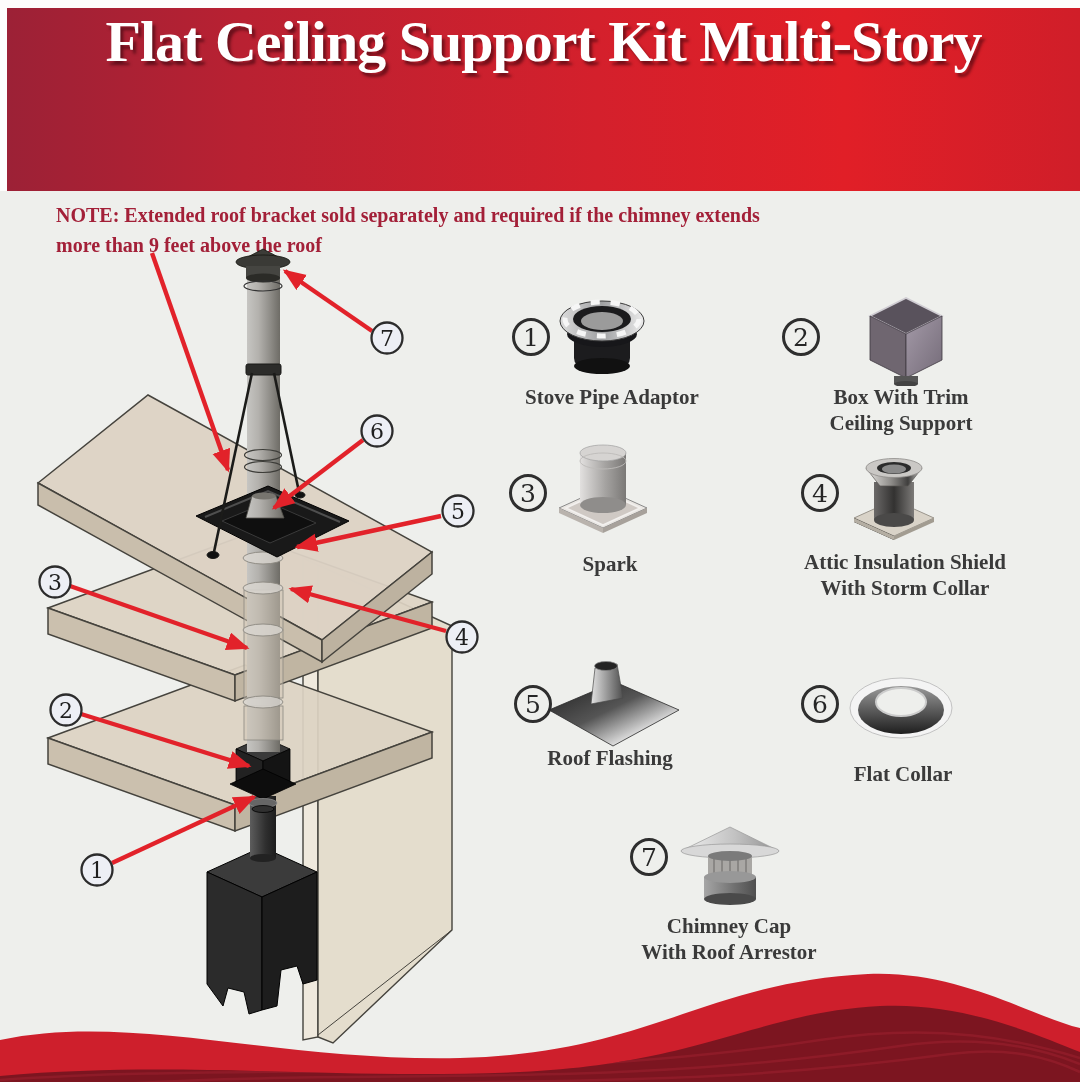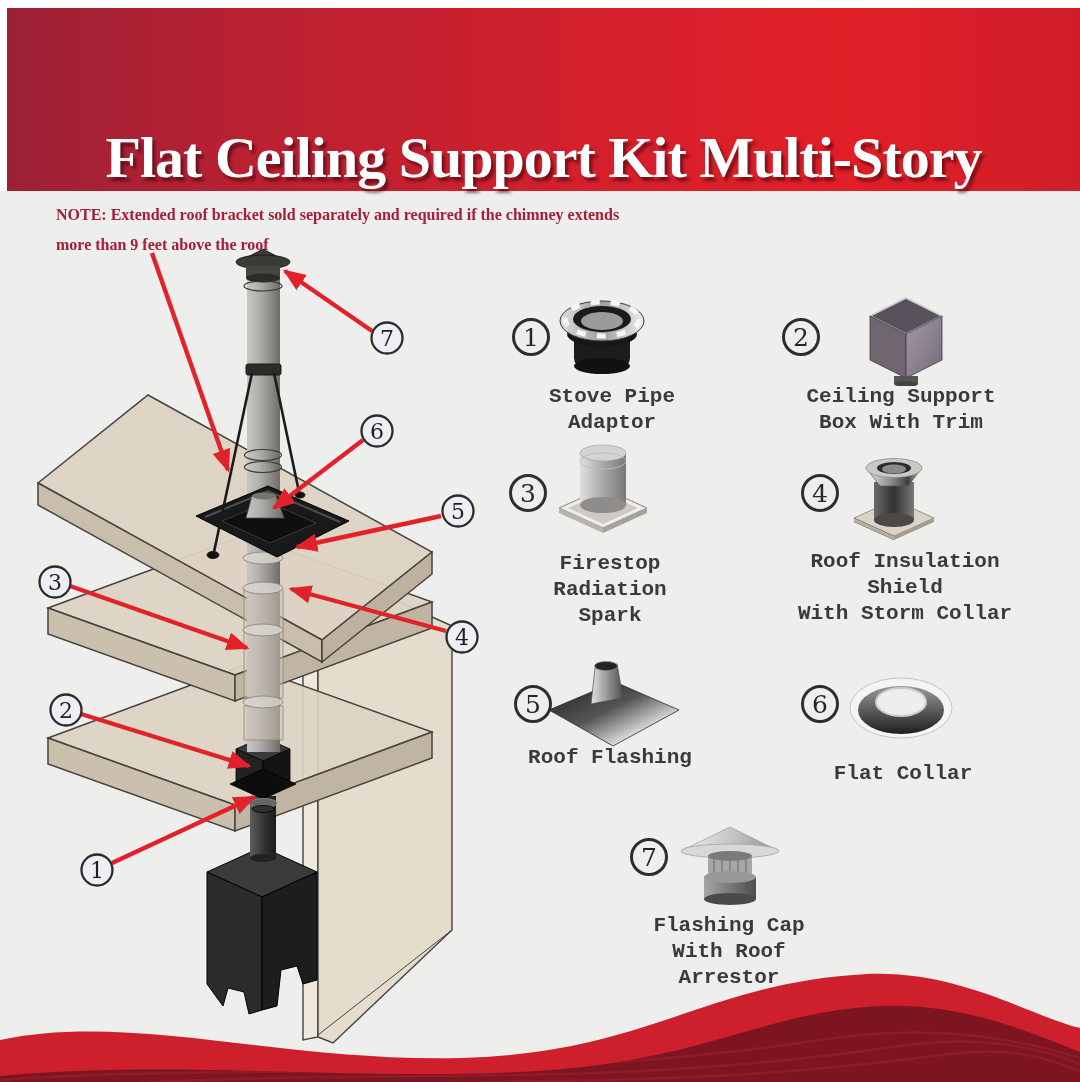--- a/index.html
+++ b/index.html
@@ -2,29 +2,29 @@
 <html><head>
 <meta charset="utf-8">
 <style>
   html,body{margin:0;padding:0;}
   body{font-family:"Liberation Serif",serif;}
   #page{position:relative;width:1080px;height:1082px;background:#eeefec;overflow:hidden;}
   #top-white-strip{position:absolute;left:0;top:0;width:1080px;height:8px;background:#fdfdfc;}
   #left-white-strip{position:absolute;left:0;top:0;width:7px;height:191px;background:#fdfdfc;}
   #banner{position:absolute;left:7px;top:8px;width:1073px;height:183px;
     background:linear-gradient(90deg,#9c2136 0%,#b92132 22%,#d4202c 55%,#e11f27 78%,#d01e29 100%);
-    display:flex;align-items:flex-end;justify-content:center;}
+    display:flex;align-items:flex-start;justify-content:center;}
   #page-title{white-space:nowrap;color:#ffffff;font-weight:bold;font-size:58px;letter-spacing:-1px;
     font-family:"Liberation Serif",serif;text-shadow:3px 4px 3px rgba(45,0,10,0.55);}
   #note{position:absolute;left:56px;top:200px;width:980px;font-family:"Liberation Serif",serif;
-    font-weight:bold;font-size:16px;line-height:30px;color:#a32038;}
+    font-weight:bold;font-size:20px;line-height:30px;color:#a32038;}
   .part-circle{position:absolute;width:38px;height:38px;box-sizing:border-box;border:3px solid #2e2e2e;
     border-radius:50%;display:flex;align-items:center;justify-content:center;
     font-family:"DejaVu Serif",serif;font-size:25px;color:#262626;}
-  .part-label{position:absolute;width:220px;text-align:center;font-family:Liberation Mono, monospace;
+  .part-label{position:absolute;width:220px;text-align:center;font-family:Liberation Serif, serif;
     font-weight:bold;font-size:21px;line-height:26px;color:#3a3a3a;}
   .part-img{position:absolute;}
   #footer-wave{position:absolute;left:0;top:940px;width:1080px;height:142px;}
   #diagram{position:absolute;left:0;top:240px;width:540px;height:842px;}
 </style>
 </head>
 <body>
 
 <div id="page">
 
@@ -215,22 +215,22 @@
           <stop offset="1" stop-color="#746b78"></stop>
         </linearGradient>
       </defs>
     <polygon points="14,30 50,12 86,30 50,48" fill="#59525c" stroke="#cfccd2" stroke-width="1.6"></polygon>
     <polygon points="14,30 50,48 50,92 14,74" fill="#6f6670" stroke="#3d3740" stroke-width="0.8"></polygon>
     <polygon points="50,48 86,30 86,74 50,92" fill="url(#p2r)" stroke="#3d3740" stroke-width="0.8"></polygon>
     <rect x="38" y="90" width="24" height="8" fill="#555"></rect>
     <ellipse cx="50" cy="98" rx="12" ry="3" fill="#434343"></ellipse>
   </svg>
   <div class="part-label" style="left:791px;top:384px;">
+    <div>Box With Trim</div>
     <div>Ceiling Support</div>
-    <div>Box With Trim</div>
   </div>
 
   <div class="part-circle" style="left:509px;top:474px;">
       <span>3</span>
     </div>
   <svg class="part-img" style="left:551px;top:440px;" width="104" height="104" viewBox="0 0 104 104">
     <defs>
         <linearGradient id="p3c" x1="0" y1="0" x2="1" y2="0">
           <stop offset="0" stop-color="#e2e0df"></stop>
           <stop offset="0.55" stop-color="#a5a3a1"></stop>
@@ -240,21 +240,20 @@
     <polygon points="8,68 52,48 96,68 52,88" fill="#e9e6e2" stroke="#8a8a8a" stroke-width="1"></polygon>
     <polygon points="8,68 52,88 52,93 8,73" fill="#b9b3ad"></polygon>
     <polygon points="52,88 96,68 96,73 52,93" fill="#a7a19b"></polygon>
     <polygon points="15,68 52,51 89,68 52,85" fill="#cfc9c4" stroke="#f2f0ee" stroke-width="1.6"></polygon>
     <rect x="29" y="13" width="46" height="52" fill="url(#p3c)"></rect>
     <ellipse cx="52" cy="65" rx="23" ry="8" fill="#8f8d8b"></ellipse>
     <ellipse cx="52" cy="13" rx="23" ry="8" fill="#d6d4d2" stroke="#a0a0a0" stroke-width="0.7"></ellipse>
     <ellipse cx="52" cy="21" rx="23" ry="8" fill="none" stroke="#bdbbb9" stroke-width="0.9"></ellipse>
   </svg>
   <div class="part-label" style="left:500px;top:551px;">
-    <div>Firestop Radiation</div>
     <div>Spark</div>
   </div>
 
   <div class="part-circle" style="left:801px;top:474px;">
       <span>4</span>
     </div>
   <svg class="part-img" style="left:843px;top:446px;" width="102" height="102" viewBox="0 0 102 102">
     <defs>
       <linearGradient id="p4b" x1="0" y1="0" x2="1" y2="0">
           <stop offset="0" stop-color="#6b6968"></stop>
@@ -273,21 +272,21 @@
     <polygon points="11,72 51,90 51,94 11,76" fill="#b4aea3"></polygon>
     <polygon points="51,90 91,72 91,76 51,94" fill="#a29c91"></polygon>
     <rect x="31" y="36" width="40" height="38" fill="url(#p4b)"></rect>
     <ellipse cx="51" cy="74" rx="20" ry="7" fill="#4a4948"></ellipse>
     <polygon points="23,22 79,22 65,40 37,40" fill="url(#p4f)" stroke="#5a5855" stroke-width="0.7"></polygon>
     <ellipse cx="51" cy="22" rx="28" ry="9.5" fill="#cac8c5" stroke="#8e8c89" stroke-width="0.8"></ellipse>
     <ellipse cx="51" cy="22" rx="17" ry="6" fill="#2b2b2b"></ellipse>
     <ellipse cx="51" cy="23" rx="12" ry="4.5" fill="#8a8a8a"></ellipse>
   </svg>
   <div class="part-label" style="left:795px;top:549px;">
-    <div>Roof Insulation Shield</div>
+    <div>Attic Insulation Shield</div>
     <div>With Storm Collar</div>
   </div>
 
   <div class="part-circle" style="left:514px;top:685px;">
       <span>5</span>
     </div>
   <svg class="part-img" style="left:543px;top:656px;" width="142" height="96" viewBox="0 0 142 96">
     <defs>
       <linearGradient id="p5p" x1="0" y1="0" x2="1" y2="1">
           <stop offset="0" stop-color="#1f1f1f"></stop>
@@ -350,21 +349,21 @@
     <line x1="48" y1="38" x2="48" y2="59" stroke="#7c7a78" stroke-width="1.4"></line>
     <line x1="56" y1="38" x2="56" y2="59" stroke="#7c7a78" stroke-width="1.4"></line>
     <line x1="64" y1="38" x2="64" y2="59" stroke="#7c7a78" stroke-width="1.4"></line>
     <line x1="72" y1="38" x2="72" y2="59" stroke="#7c7a78" stroke-width="1.4"></line>
     <ellipse cx="56" cy="38" rx="22" ry="5" fill="#7a7a7a"></ellipse>
     <rect x="30" y="59" width="52" height="22" fill="url(#p7b)"></rect>
     <ellipse cx="56" cy="59" rx="26" ry="6" fill="#989898"></ellipse>
     <ellipse cx="56" cy="81" rx="26" ry="6" fill="#4a4a4a"></ellipse>
   </svg>
   <div class="part-label" style="left:619px;top:913px;">
-    <div>Flashing Cap</div>
+    <div>Chimney Cap</div>
     <div>With Roof Arrestor</div>
   </div>
 
   <svg id="footer-wave" viewBox="0 0 1080 142" preserveAspectRatio="none">
     <defs>
       <clipPath id="darkclip">
         <path d="M0,136 C180,120 330,140 520,132 C700,124 760,72 880,66 C960,62 1030,92 1080,112 L1080,142 L0,142 Z"></path>
       </clipPath>
     </defs>
     <path d="M0,100 C130,72 280,122 460,118 C650,113 705,42 868,34 C960,30 1035,78 1080,88 L1080,142 L0,142 Z" fill="#ce1f2c"></path>

